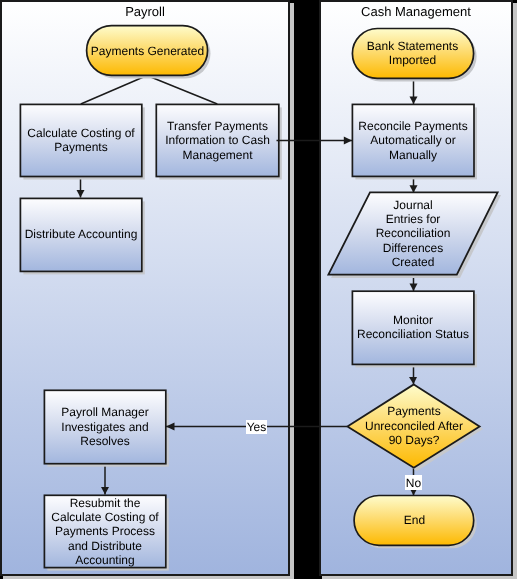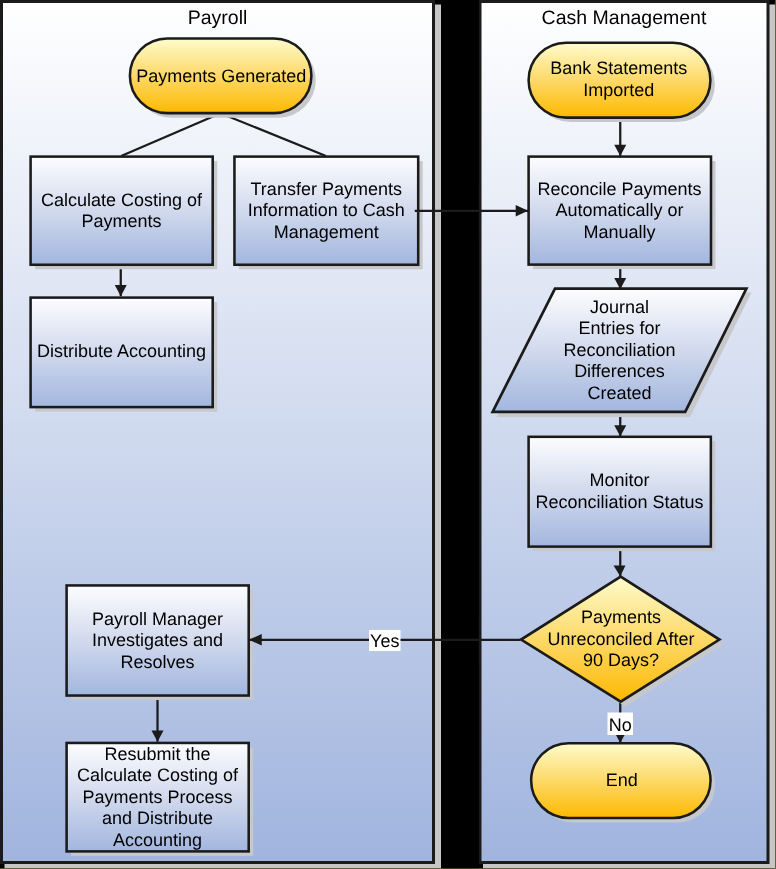--- a/index.html
+++ b/index.html
@@ -1,21 +1,21 @@
 <!DOCTYPE html>
 <html><head>
 <meta charset="utf-8">
 <title>Payroll to Cash Management Flow</title>
 <style>
   html,body{margin:0;padding:0;background:#000000;}
   body{width:517px;height:579px;overflow:hidden;
        font-family:"Liberation Sans",sans-serif;
        -webkit-font-smoothing:antialiased;
        text-rendering:geometricPrecision;}
-  #root{position:relative;width:517px;height:579px;background:#fde047;text-decoration:underline;}
+  #root{position:relative;width:517px;height:579px;background:#be185d;text-decoration:underline;}
   svg{display:block;}
   .lbl{font-family:"Liberation Sans",sans-serif;font-size:12px;fill:#000000;}
   .lane-title{font-family:"Liberation Sans",sans-serif;font-size:13px;fill:#000000;}
   .edge-lbl{font-family:"Liberation Sans",sans-serif;font-size:12px;fill:#000000;}
 </style>
 </head>
 <body>
 
 <div id="root">
 <svg id="chart" width="517" height="579" viewBox="0 0 517 579" xmlns="http://www.w3.org/2000/svg">

